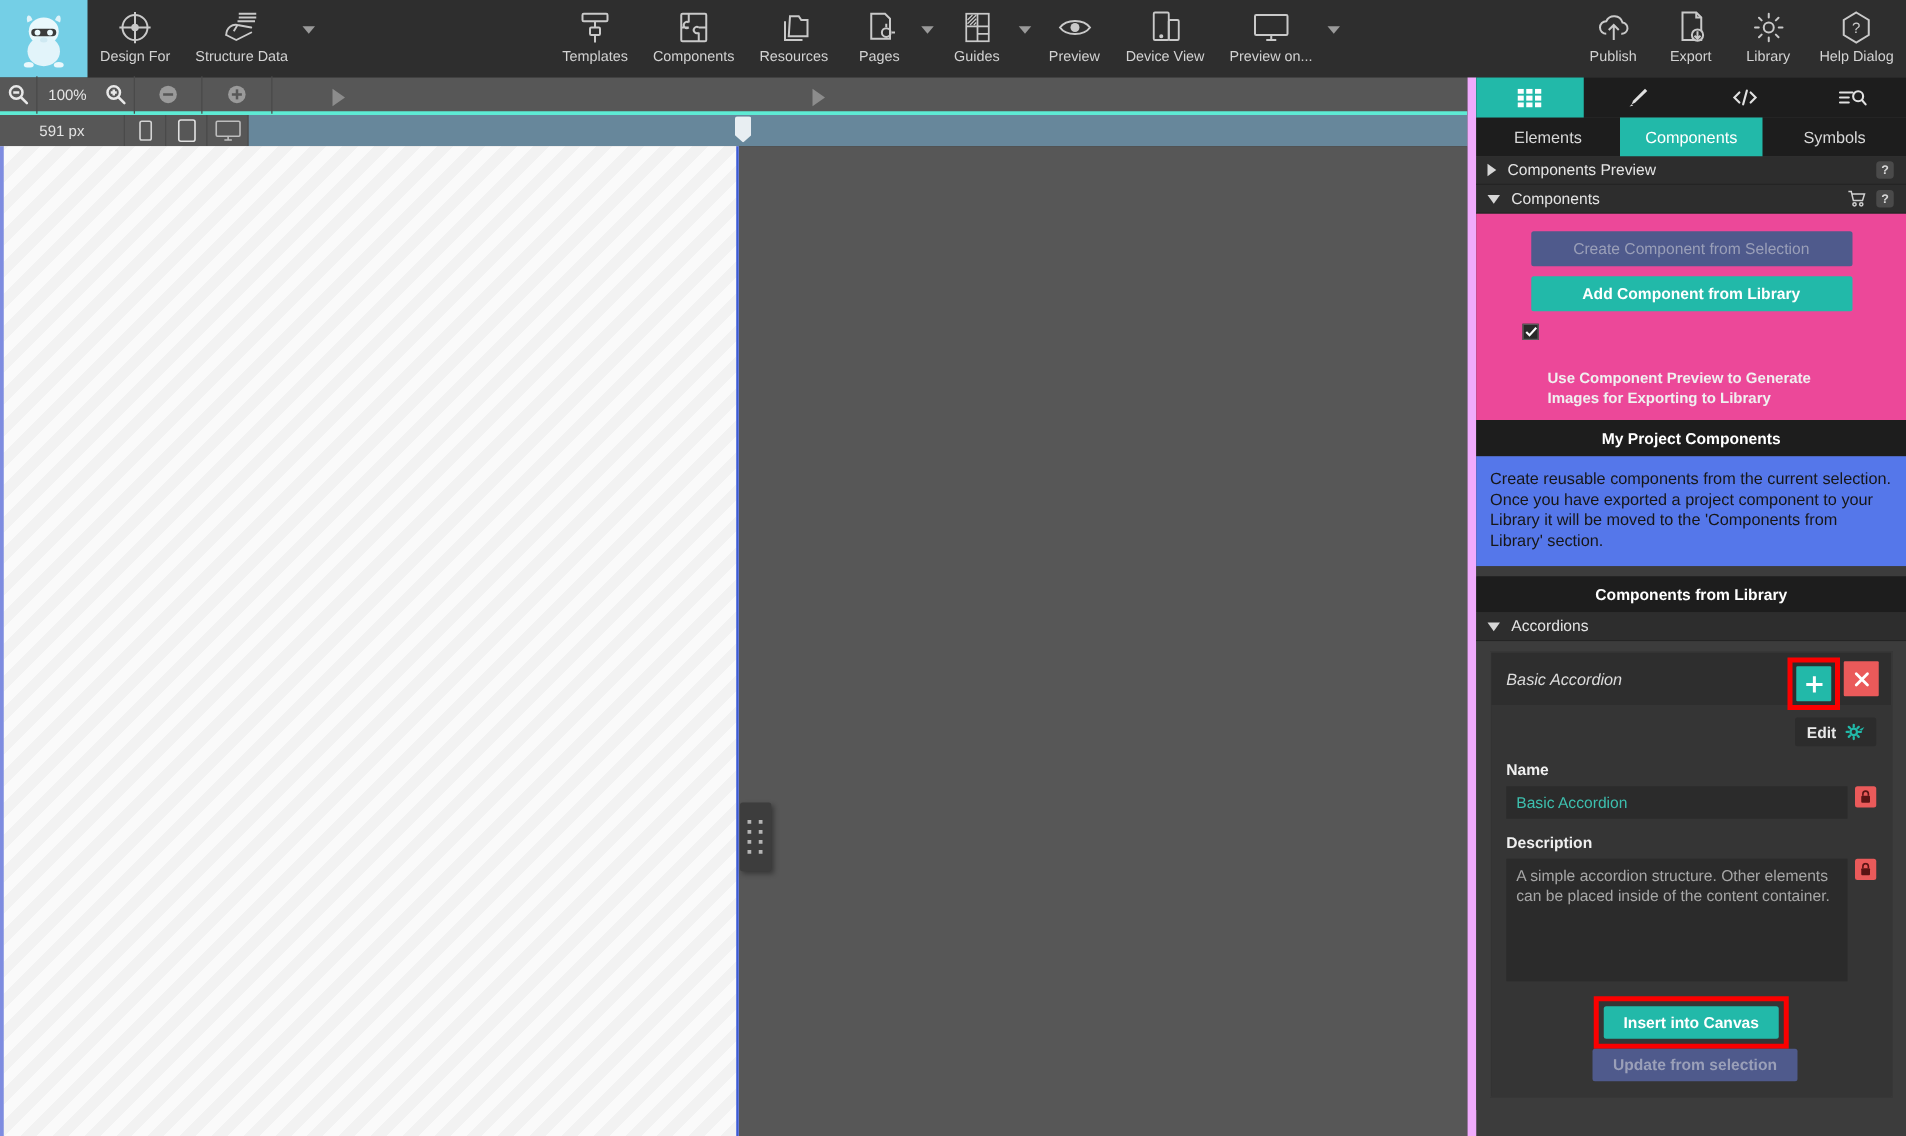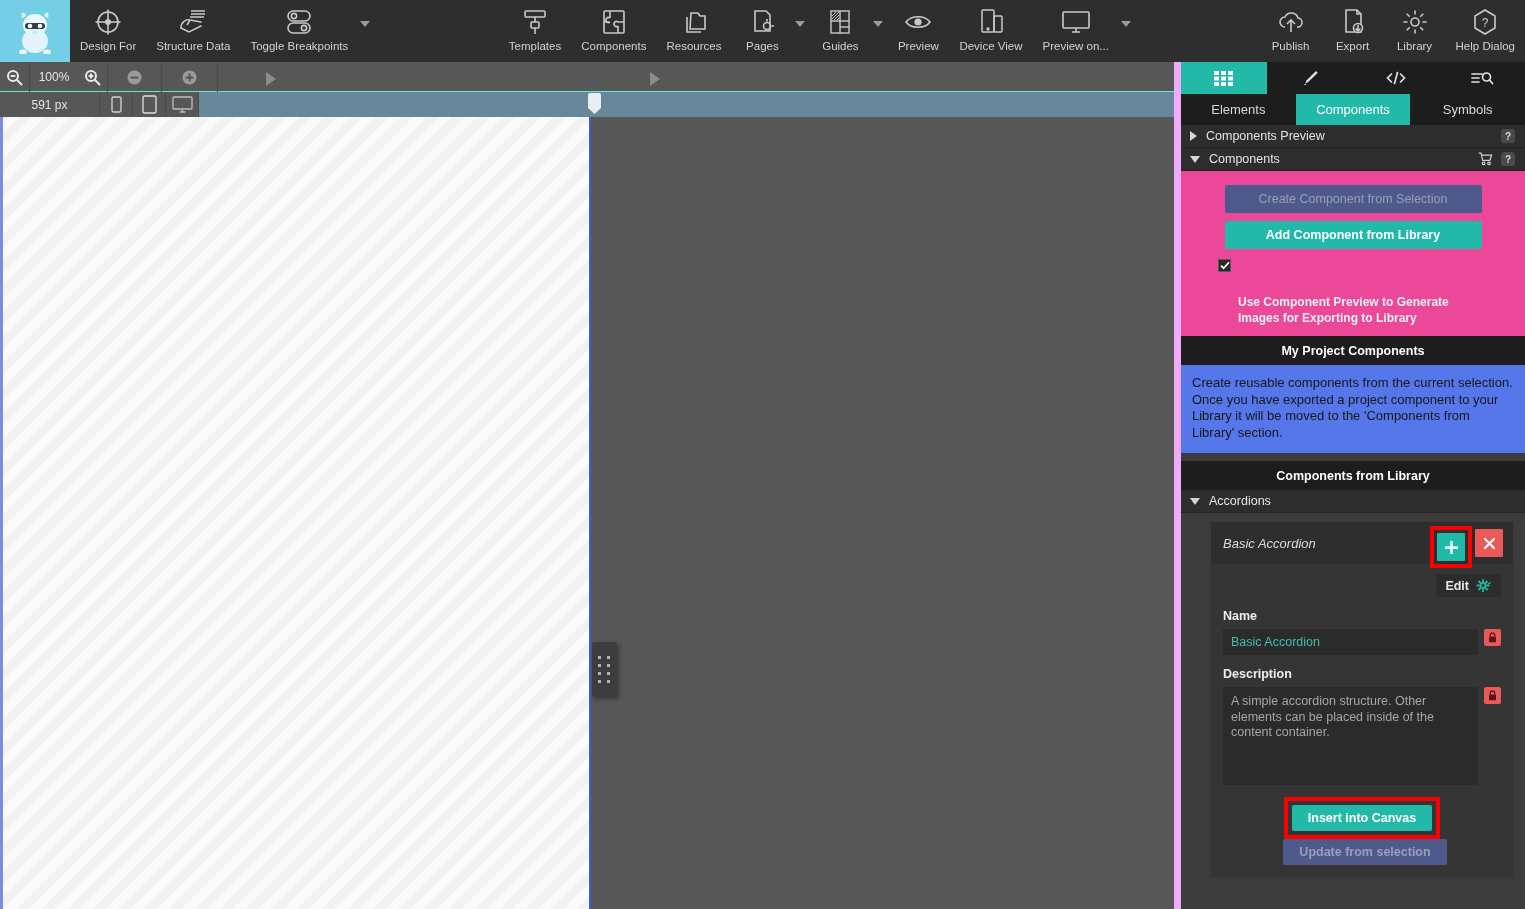--- a/index.html
+++ b/index.html
@@ -35,22 +35,22 @@
     width: 0; height: 0; border-left: 5px solid transparent;
     border-right: 5px solid transparent; border-top: 6px solid #9a9a9a;
     margin-left: 2px;
   }
   .tb-caret-wrap { display: flex; align-items: center; padding: 0 4px 14px 0; }
   .spacer-flex { flex: 1 1 auto; }
 
   
   .zoombar {
     position: absolute; left: 0; top: 62px; width: 1174px; height: 30px;
-    background: #575757; display: flex; 
-    border-bottom: 1px solid #5eead4;
+    background: #575757; display: flex; align-items: center;
+    border-bottom: 3px solid #5eead4;
   }
   .zb-cell {
     height: 30px; display: flex; align-items: center; justify-content: center;
     border-right: 1px solid #4a4a4a;
   }
   .zoom-pct { color: #e6e6e6; font-size: 12px; width: 46px; text-align: center; }
   .ruler-strip { flex: 1 1 auto; height: 30px; position: relative; }
   .bp-marker {
     position: absolute; top: 10px; width: 0; height: 0;
     border-top: 7px solid transparent; border-bottom: 7px solid transparent;
@@ -167,21 +167,21 @@
     color: #ffffff; font-size: 12.5px; font-weight: bold;
   }
   .info-blue {
     background: #5577ea; color: #171717; font-size: 13px; line-height: 16.5px;
     padding: 10px 11px 12px 11px;
   }
   .gap-strip { height: 8px; background: #3c3c3c; }
 
   
   .lib-group { background: #3c3c3c; }
-  .card-wrap { padding: 8px 11px 10px 29px; }
+  .card-wrap { padding: 8px 11px 10px 11px; }
   .card {
     background: #2e2e2e; border: 1px solid #3a3a3a;
   }
   .card-head {
     height: 42px; display: flex; align-items: center; padding-left: 12px;
     position: relative;
   }
   .card-title { color: #dcdcdc; font-size: 13px; font-style: italic; flex: 1 1 auto; }
   .sq-btn {
     width: 28px; height: 28px; display: flex; align-items: center;
@@ -269,31 +269,20 @@
           <svg width="32" height="28" viewBox="0 0 32 28" fill="none" stroke="#c9c9c9" stroke-width="1.5">
             <path d="M14 3 L28 3 M14 6 L28 6 M13 9 L27 9"></path>
             <path d="M4 20 C4 14, 9 11, 13 12 L24 14" stroke-linecap="round"></path>
             <path d="M4 20 L12 24 L24 18" stroke-linecap="round"></path>
             <path d="M13 12 L10 17"></path>
           </svg>
         </span>
         <span class="tb-label">Structure Data</span>
       </div>
 
-      <div class="tb-item">
-        <span class="tb-icon">
-          <svg width="34" height="30" viewBox="0 0 34 30" fill="none" stroke="#c9c9c9" stroke-width="1.6">
-            <rect x="6" y="4" width="22" height="10" rx="5"></rect>
-              <circle cx="12" cy="9" r="2.6"></circle>
-            <rect x="6" y="16" width="22" height="10" rx="5"></rect>
-              <circle cx="22" cy="21" r="2.6"></circle>
-          </svg>
-        </span>
-        <span class="tb-label">Toggle Breakpoints</span>
-      </div>
 
       <div class="tb-caret-wrap">
         <span class="caret-down"></span>
       </div>
     </div>
 
     <div class="spacer-flex"></div>
 
     <div class="tb-group">
 

